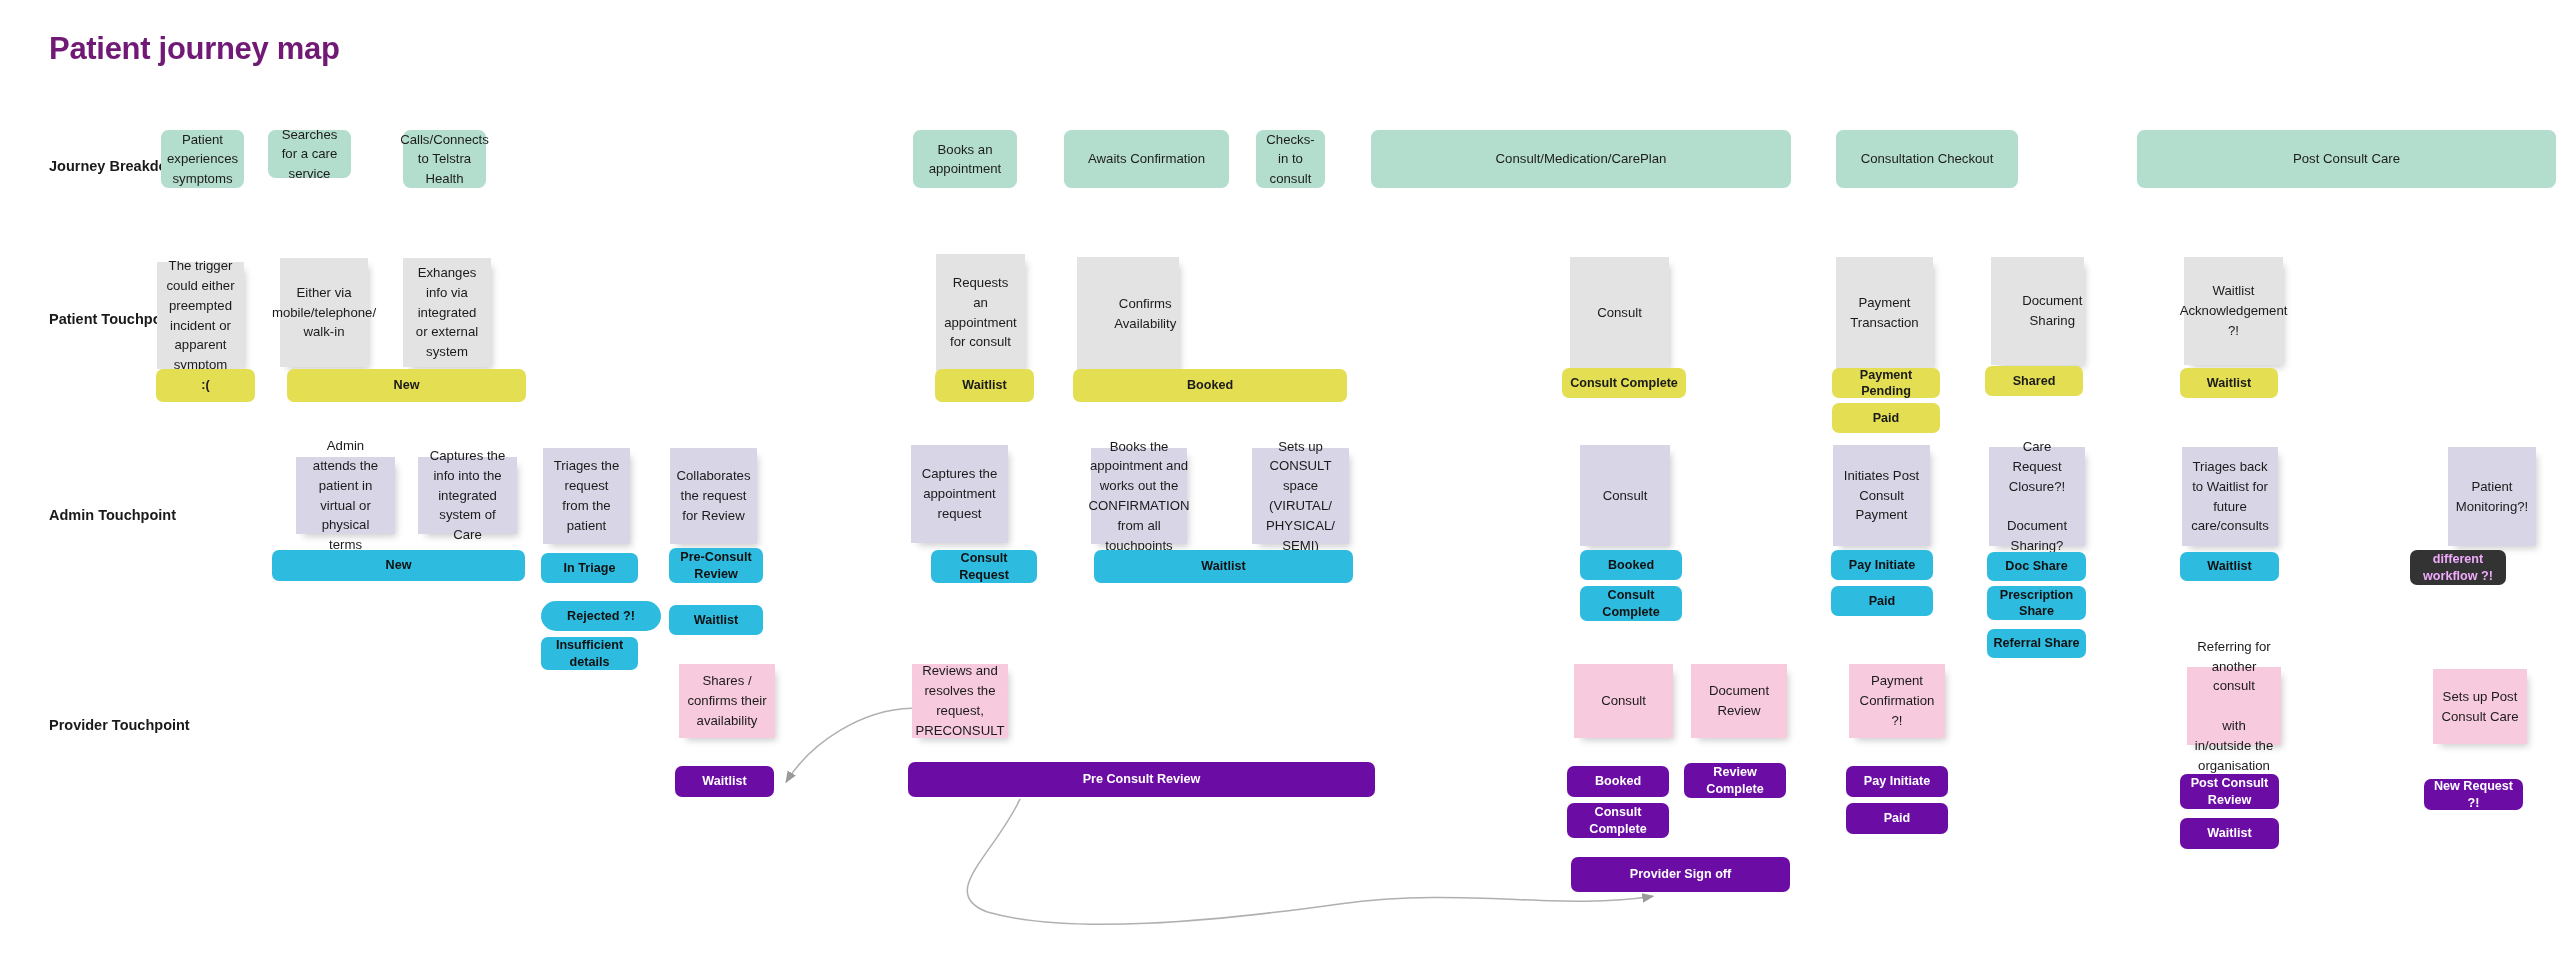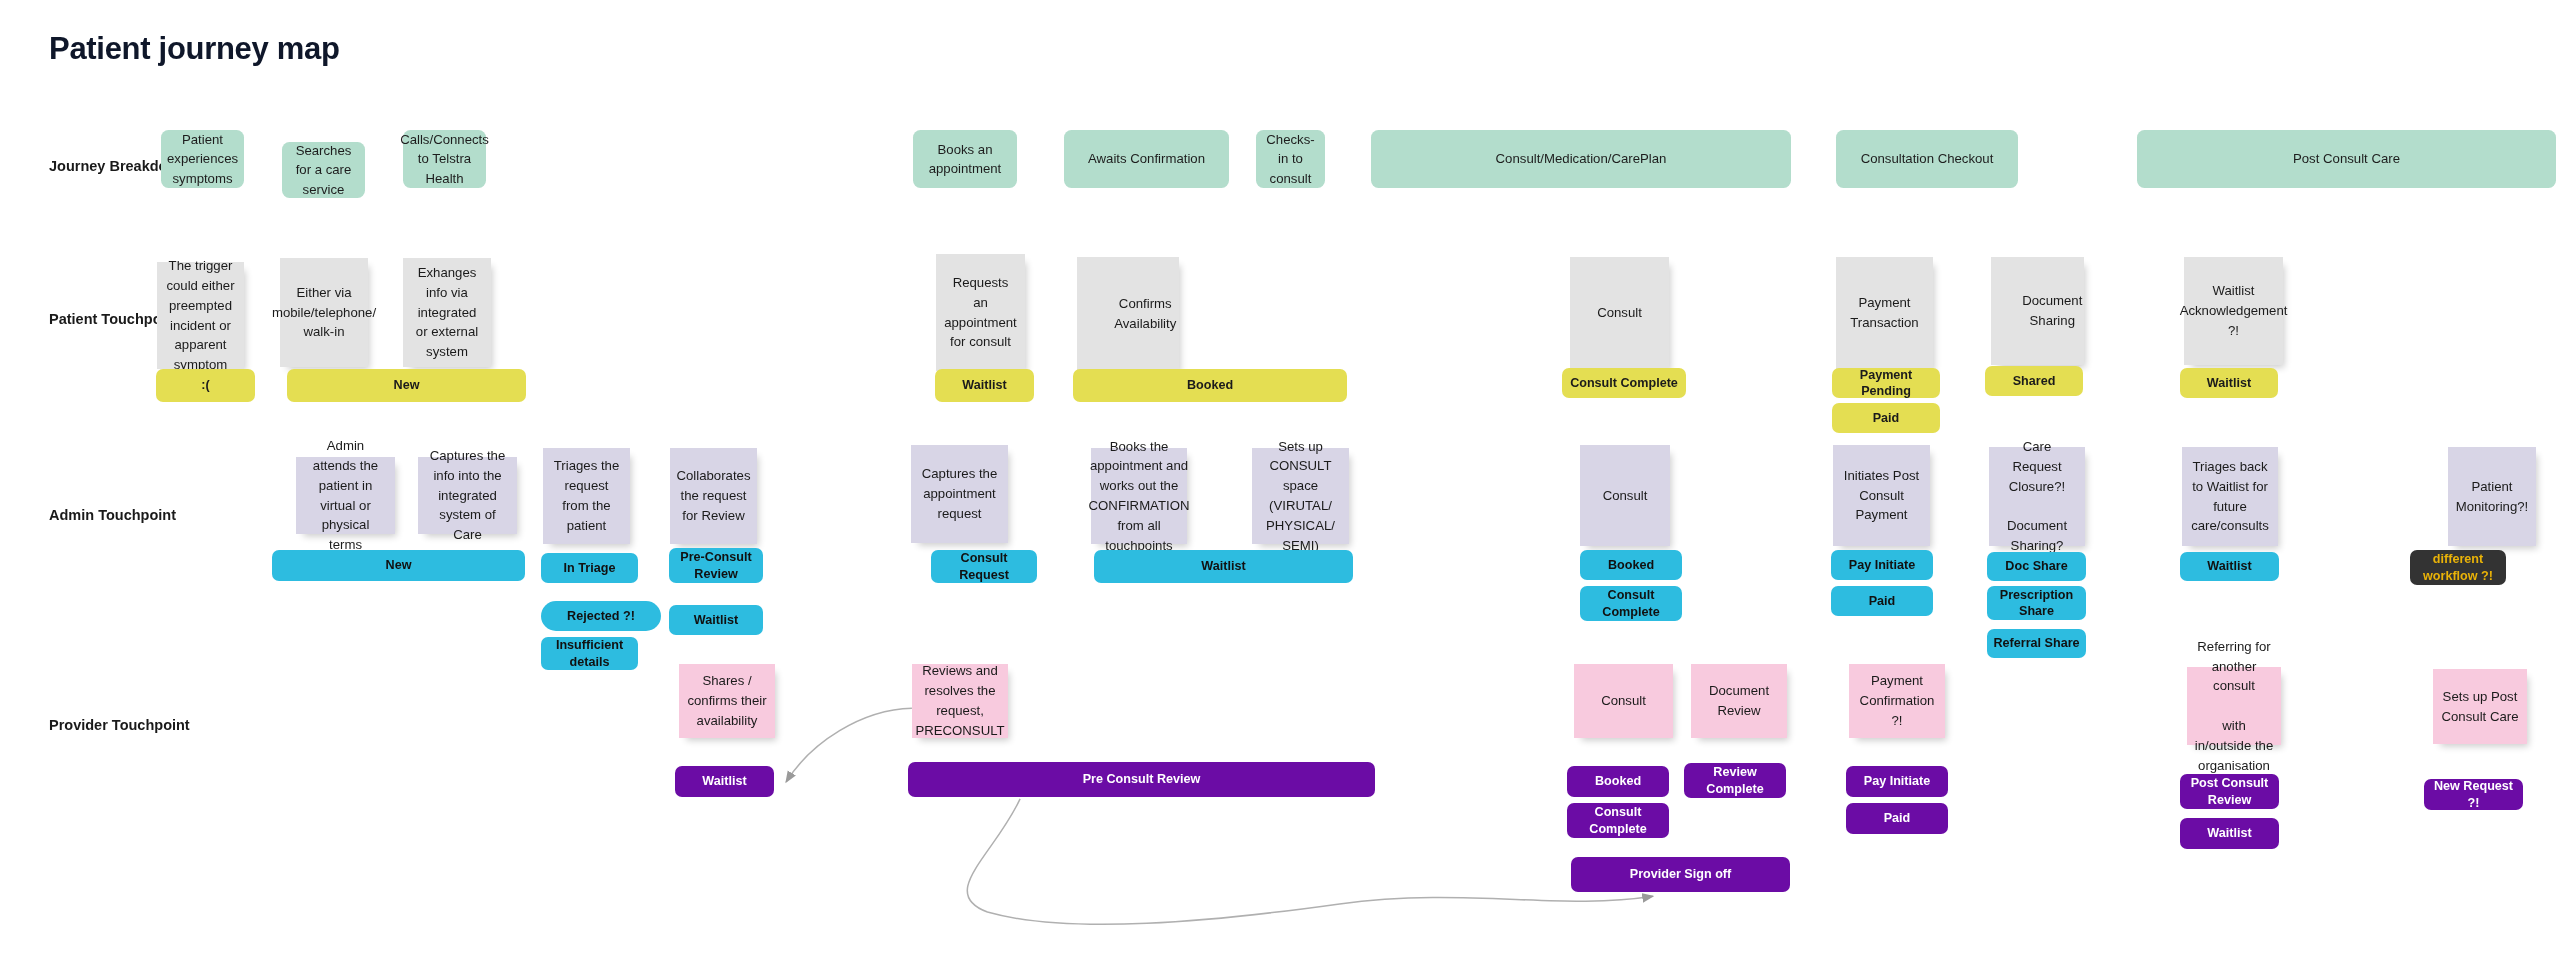--- a/index.html
+++ b/index.html
@@ -6,21 +6,21 @@
   html, body {
     width: 2576px; height: 955px;
     background: #ffffff;
     font-family: "Liberation Sans", sans-serif;
     overflow: hidden;
   }
   #canvas { position: relative; width: 2576px; height: 955px; }
 
   #page-title {
     position: absolute; left: 49px; top: 31px;
-    font-size: 31px; font-weight: bold; color: #0f172a;
+    font-size: 31px; font-weight: bold; color: #701a75;
     letter-spacing: -0.3px;
   }
 
   .row-label {
     position: absolute;
     font-size: 14.5px; font-weight: bold; color: #1a1a1a;
     white-space: nowrap;
   }
 
   
@@ -52,42 +52,42 @@
     position: absolute;
     border-radius: 7px;
     display: flex; align-items: center; justify-content: center;
     text-align: center;
     font-size: 12.6px; font-weight: bold; line-height: 1.3;
     padding: 2.5px 5px;
   }
   .chip.yellow { background: #e4de52; color: #1b1b1b; }
   .chip.cyan   { background: #2dbce0; color: #111111; }
   .chip.purple { background: #6b0ca5; color: #ffffff; }
-  .chip.dark   { background: #333333; color: #eab308; }
+  .chip.dark   { background: #333333; color: #f0abfc; }
 
   #connectors {
     position: absolute; left: 0; top: 0;
     width: 2576px; height: 955px;
     pointer-events: none;
   }
 </style>
 </head>
 <body>
 
 <div id="canvas">
 
   <div id="page-title">Patient journey map</div>
 
   <div class="row-label" style="left:49px; top:158px;">Journey Breakdown</div>
   <div class="row-label" style="left:49px; top:311px;">Patient Touchpoint</div>
   <div class="row-label" style="left:49px; top:507px;">Admin Touchpoint</div>
   <div class="row-label" style="left:49px; top:717px;">Provider Touchpoint</div>
 
   <div class="jb" style="left:161px; top:130px; width:83px; height:58px;">Patient experiences symptoms</div>
-  <div class="jb" style="left:282px; top:130px; width:83px; height:56px;margin-top:12px;">Searches for a care service</div>
+  <div class="jb" style="left:268px; top:130px; width:83px; height:48px;">Searches for a care service</div>
   <div class="jb" style="left:403px; top:130px; width:83px; height:58px;">Calls/Connects to Telstra Health</div>
   <div class="jb" style="left:913px; top:130px; width:104px; height:58px;">Books an appointment</div>
   <div class="jb" style="left:1064px; top:130px; width:165px; height:58px;">Awaits Confirmation</div>
   <div class="jb" style="left:1256px; top:130px; width:69px; height:58px;">Checks-in to consult</div>
   <div class="jb" style="left:1371px; top:130px; width:420px; height:58px;">Consult/Medication/CarePlan</div>
   <div class="jb" style="left:1836px; top:130px; width:182px; height:58px;">Consultation Checkout</div>
   <div class="jb" style="left:2137px; top:130px; width:419px; height:58px;">Post Consult Care</div>
 
   <div class="note grey" style="left:157px; top:262px; width:87px; height:107px;">The trigger could either preempted incident or apparent symptom</div>
   <div class="note grey" style="left:280px; top:258px; width:88px; height:109px;">Either via mobile/telephone/ walk-in</div>

